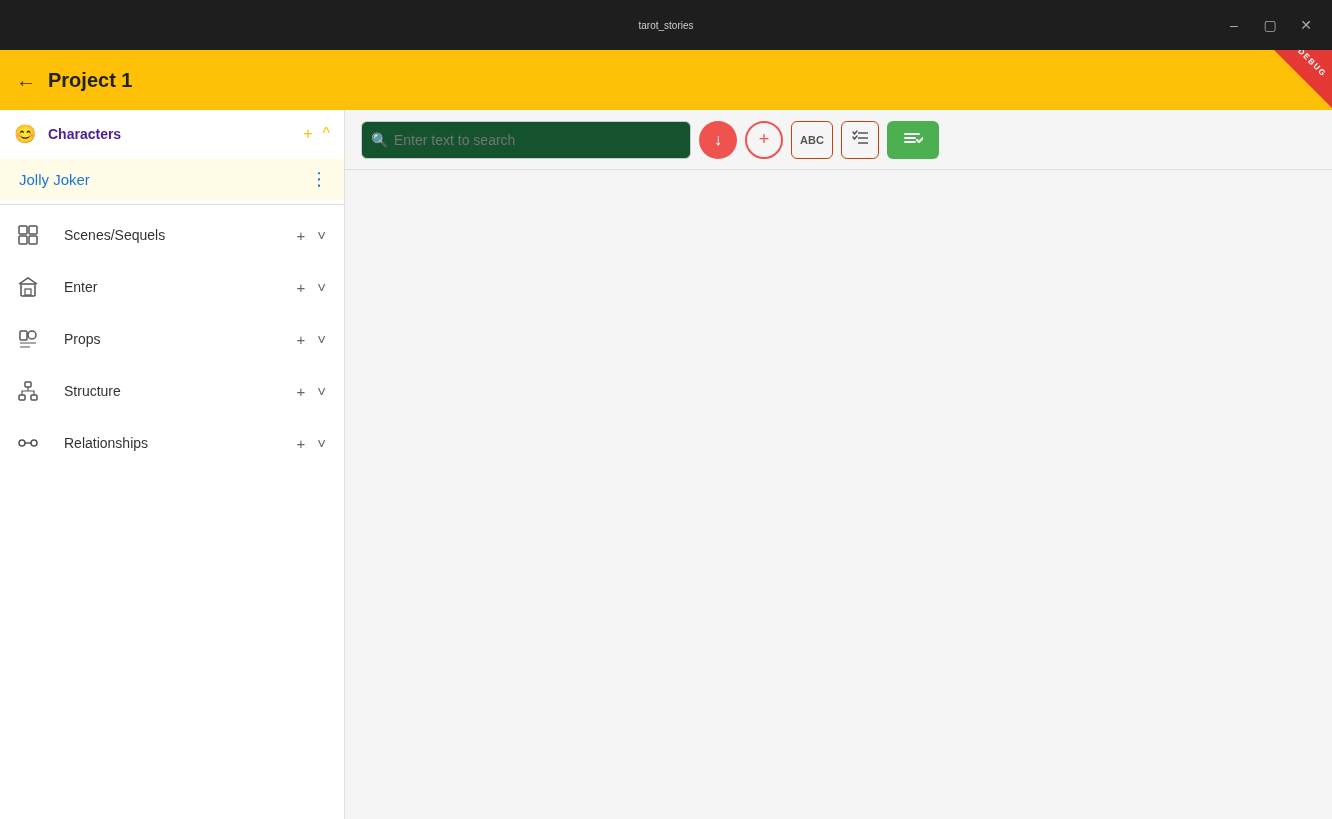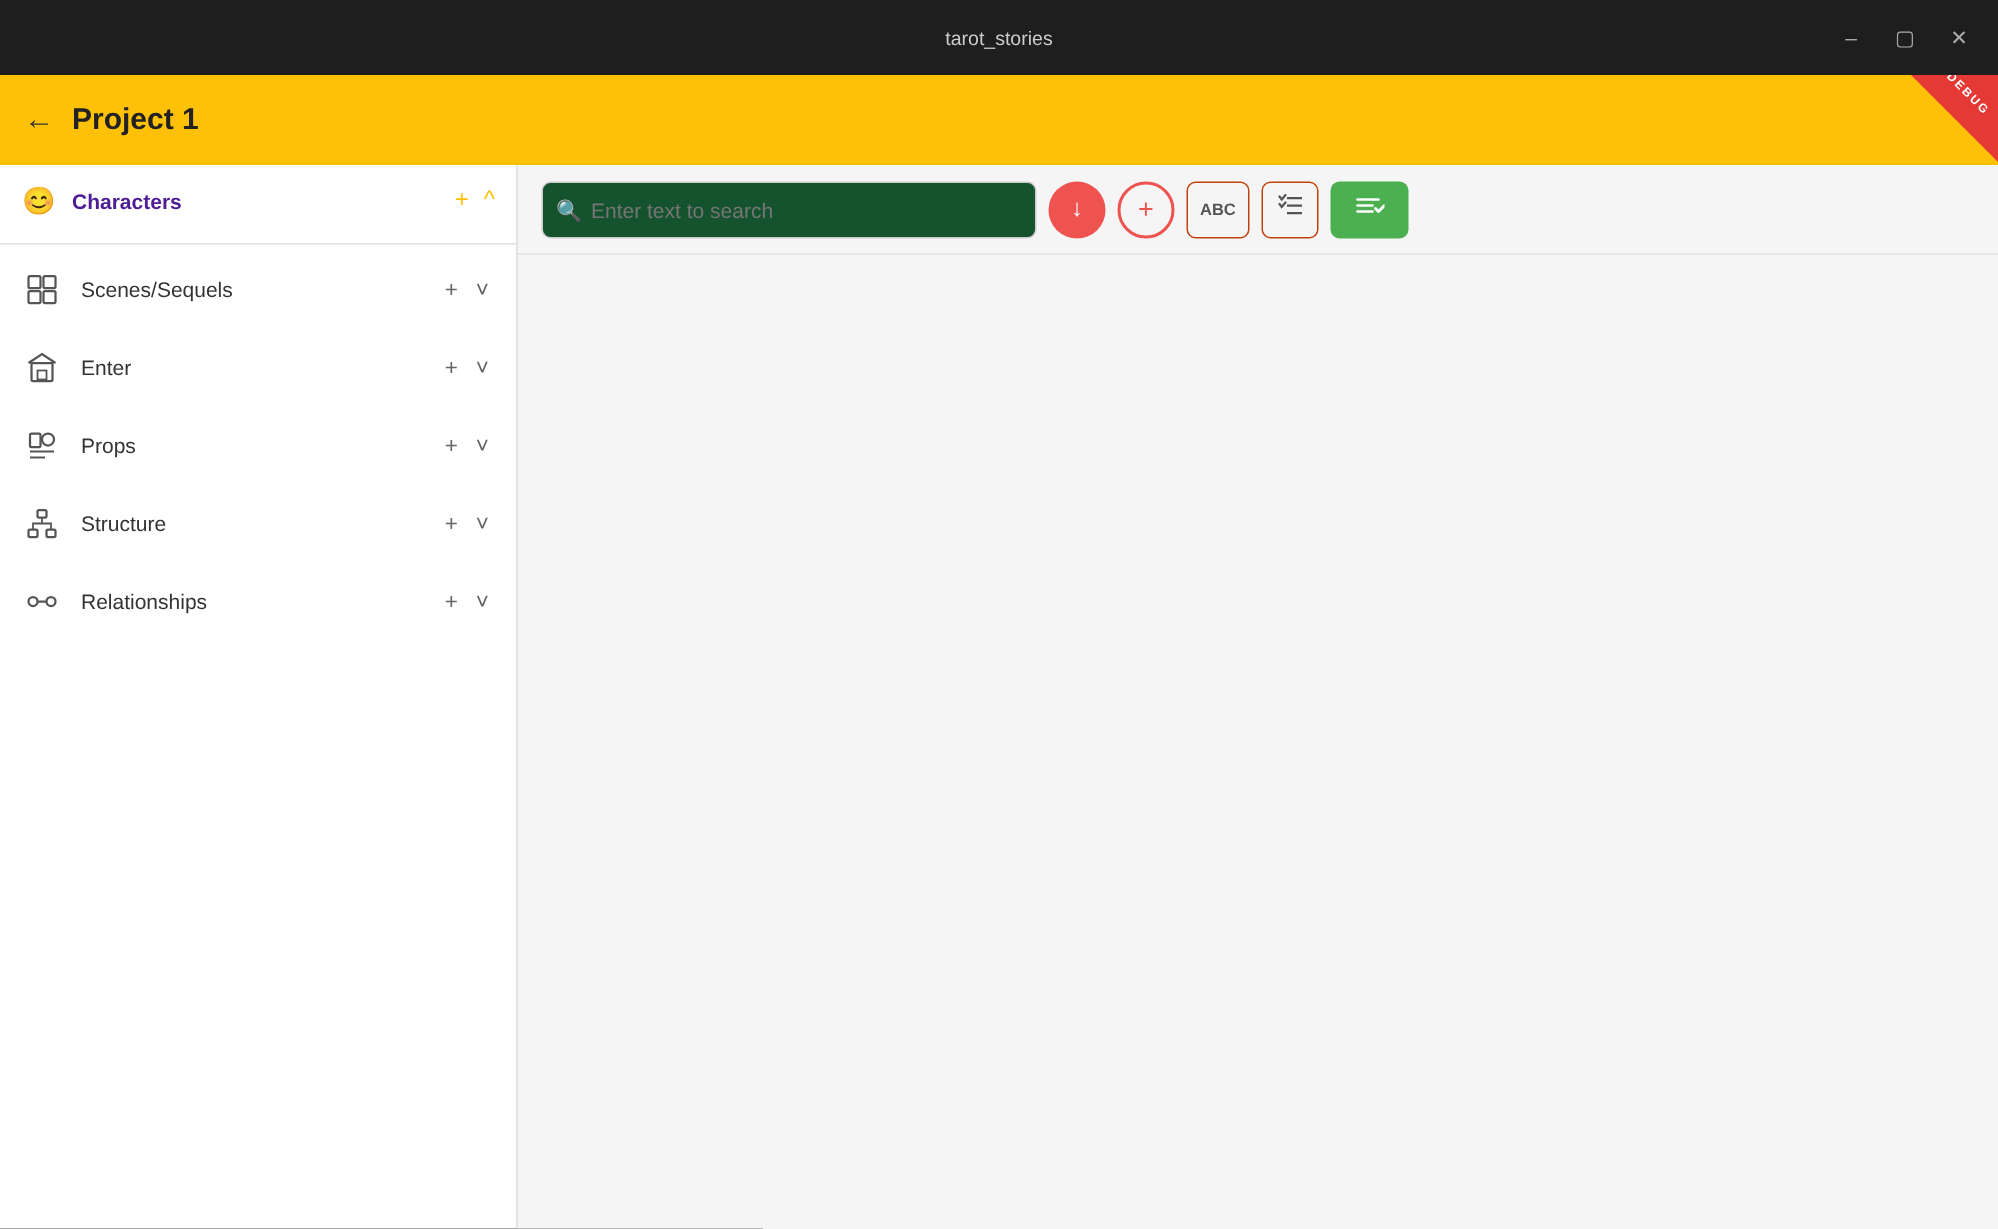--- a/index.html
+++ b/index.html
@@ -10,21 +10,21 @@
       width: 100%;
       height: 50px;
       background: #1e1e1e;
       display: flex;
       align-items: center;
       justify-content: center;
       position: relative;
     }
     #titlebar-title {
       color: #cccccc;
-      font-size: 13px;
+      font-size: 10px;
       font-weight: 400;
     }
     #titlebar-controls {
       position: absolute;
       right: 12px;
       display: flex;
       gap: 8px;
       align-items: center;
     }
     .titlebar-btn {
@@ -250,21 +250,21 @@
     #content-main {
       flex: 1;
       background: #f5f5f5;
     }
 
     
     .nav-item {
       display: flex;
       align-items: center;
       padding: 12px 14px;
-      gap: 12px;
+      gap: 22px;
       cursor: pointer;
     }
     .nav-icon {
       width: 28px;
       height: 28px;
       display: flex;
       align-items: center;
       justify-content: center;
       color: #555;
     }
@@ -340,20 +340,24 @@
         <div class="section-icon">
           <span>😊</span>
         </div>
         <span class="section-label characters-label">Characters</span>
         <div class="section-actions">
           <button class="section-action-btn yellow">+</button>
           <button class="section-action-btn yellow">^</button>
         </div>
       </div>
 
+      <div class="character-item active">
+        <span class="character-name">Jolly Joker</span>
+        <button class="character-menu-btn">⋮</button>
+      </div>
 
       <div class="sidebar-divider"></div>
 
       <div class="nav-item">
         <div class="nav-icon">
           <svg width="22" height="22" viewBox="0 0 22 22" fill="none">
             <rect x="2" y="2" width="8" height="8" rx="1" stroke="#555" stroke-width="1.5" fill="none"></rect>
             <rect x="12" y="2" width="8" height="8" rx="1" stroke="#555" stroke-width="1.5" fill="none"></rect>
             <rect x="2" y="12" width="8" height="8" rx="1" stroke="#555" stroke-width="1.5" fill="none"></rect>
             <rect x="12" y="12" width="8" height="8" rx="1" stroke="#555" stroke-width="1.5" fill="none"></rect>

